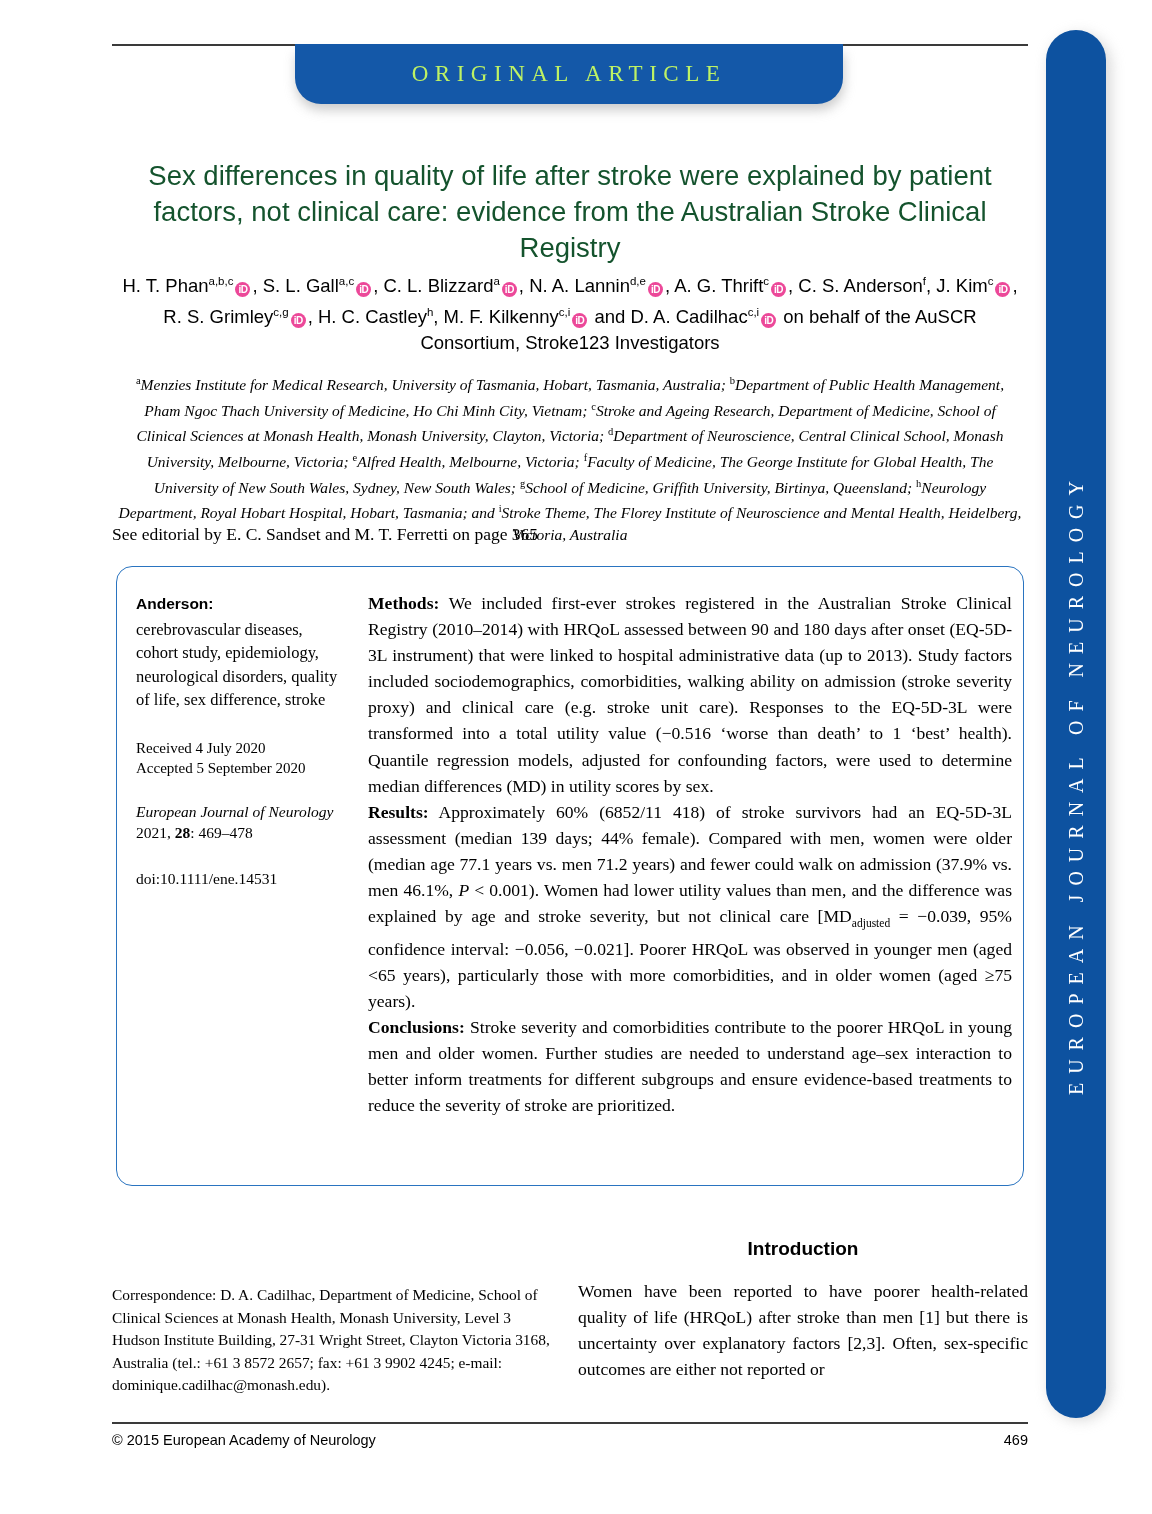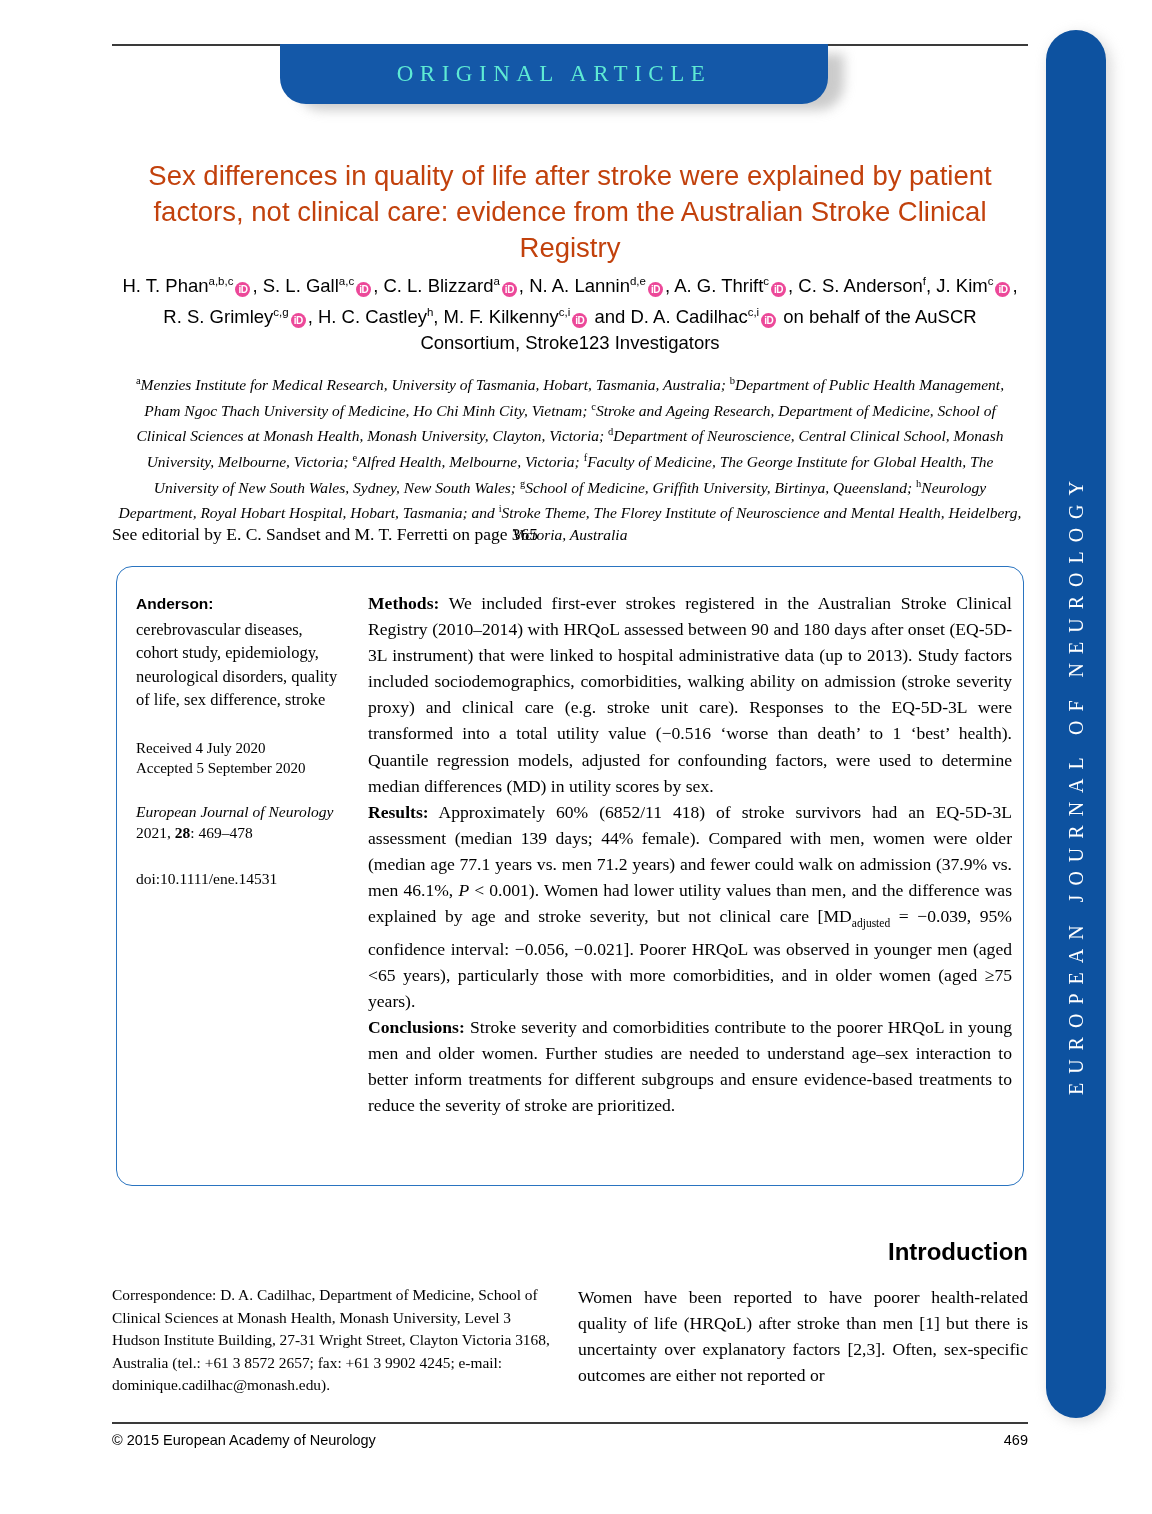--- a/index.html
+++ b/index.html
@@ -85,49 +85,49 @@
     width: 548px;
     height: 56px;
     border-bottom-left-radius: 26px;
     border-bottom-right-radius: 26px;
     background: #a8a8a8;
     filter: blur(6px);
     opacity: .6;
   }
   .banner {
     position: absolute;
-    left: 280px;
+    left: 295px;
     top: 44px;
     width: 548px;
     height: 60px;
     border-bottom-left-radius: 26px;
     border-bottom-right-radius: 26px;
     background: #1458a8;
-    color: #5eead4;
+    color: #bef264;
     display: flex;
     align-items: center;
     justify-content: center;
     font-family: "Liberation Serif", serif;
     font-size: 23px;
     letter-spacing: 6.5px;
     font-weight: normal;
   }
 
   
   .title {
     position: absolute;
     left: 112px;
     top: 140px;
     width: 916px;
     text-align: center;
     font-family: "Liberation Sans", sans-serif;
     font-size: 27.5px;
     line-height: 36px;
     font-weight: normal;
-    color: #c2410c;
+    color: #14532d;
   }
 
   
   .authors {
     position: absolute;
     left: 112px;
     top: 268px;
     width: 916px;
     text-align: center;
     font-family: "Liberation Sans", sans-serif;
@@ -233,22 +233,22 @@
 
   .intro {
     position: absolute;
     left: 578px;
     top: 1238px;
     width: 450px;
   }
   .intro-head {
     font-family: "Liberation Sans", sans-serif;
     font-weight: bold;
-    font-size: 24px;
-    text-align: right;
+    font-size: 19px;
+    text-align: center;
     margin-bottom: 18px;
   }
   .intro-body {
     font-family: "Liberation Serif", serif;
     font-size: 17.6px;
     line-height: 26.1px;
     text-align: justify;
   }
 
   

